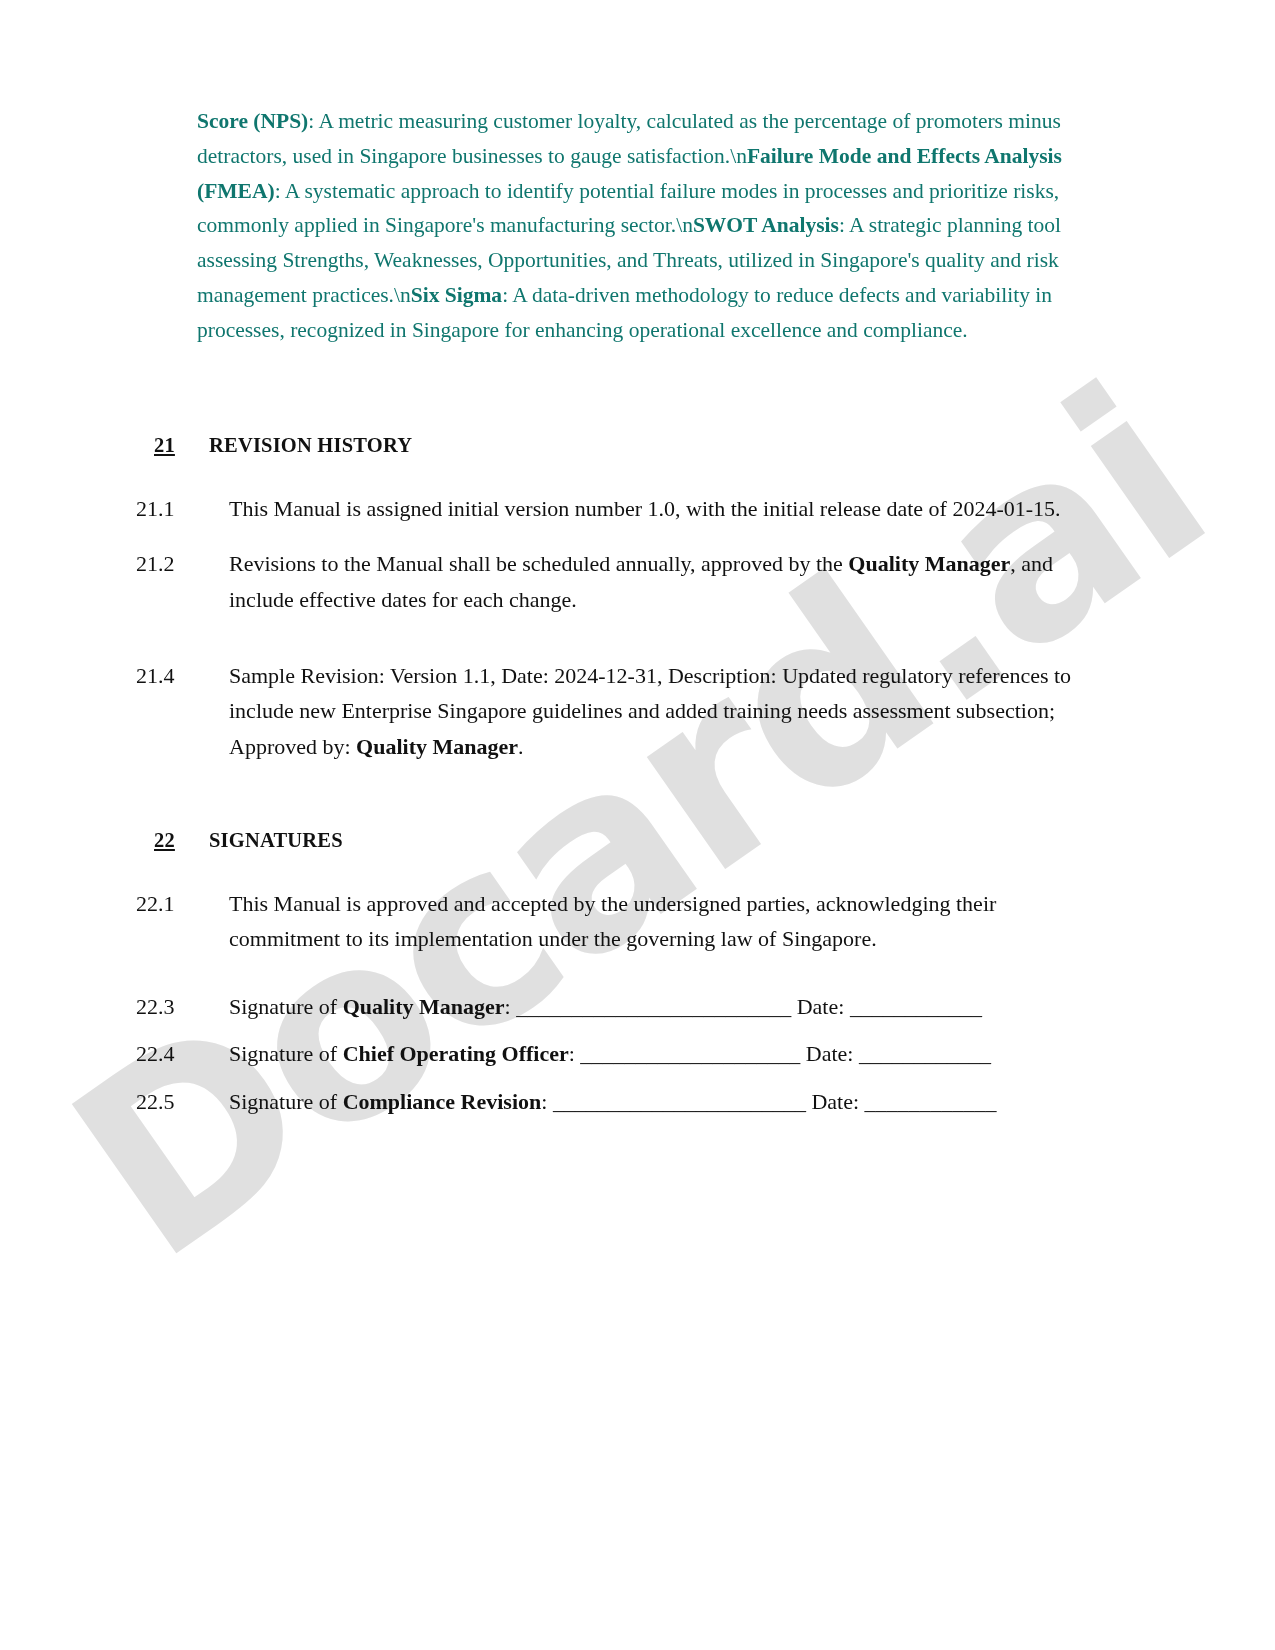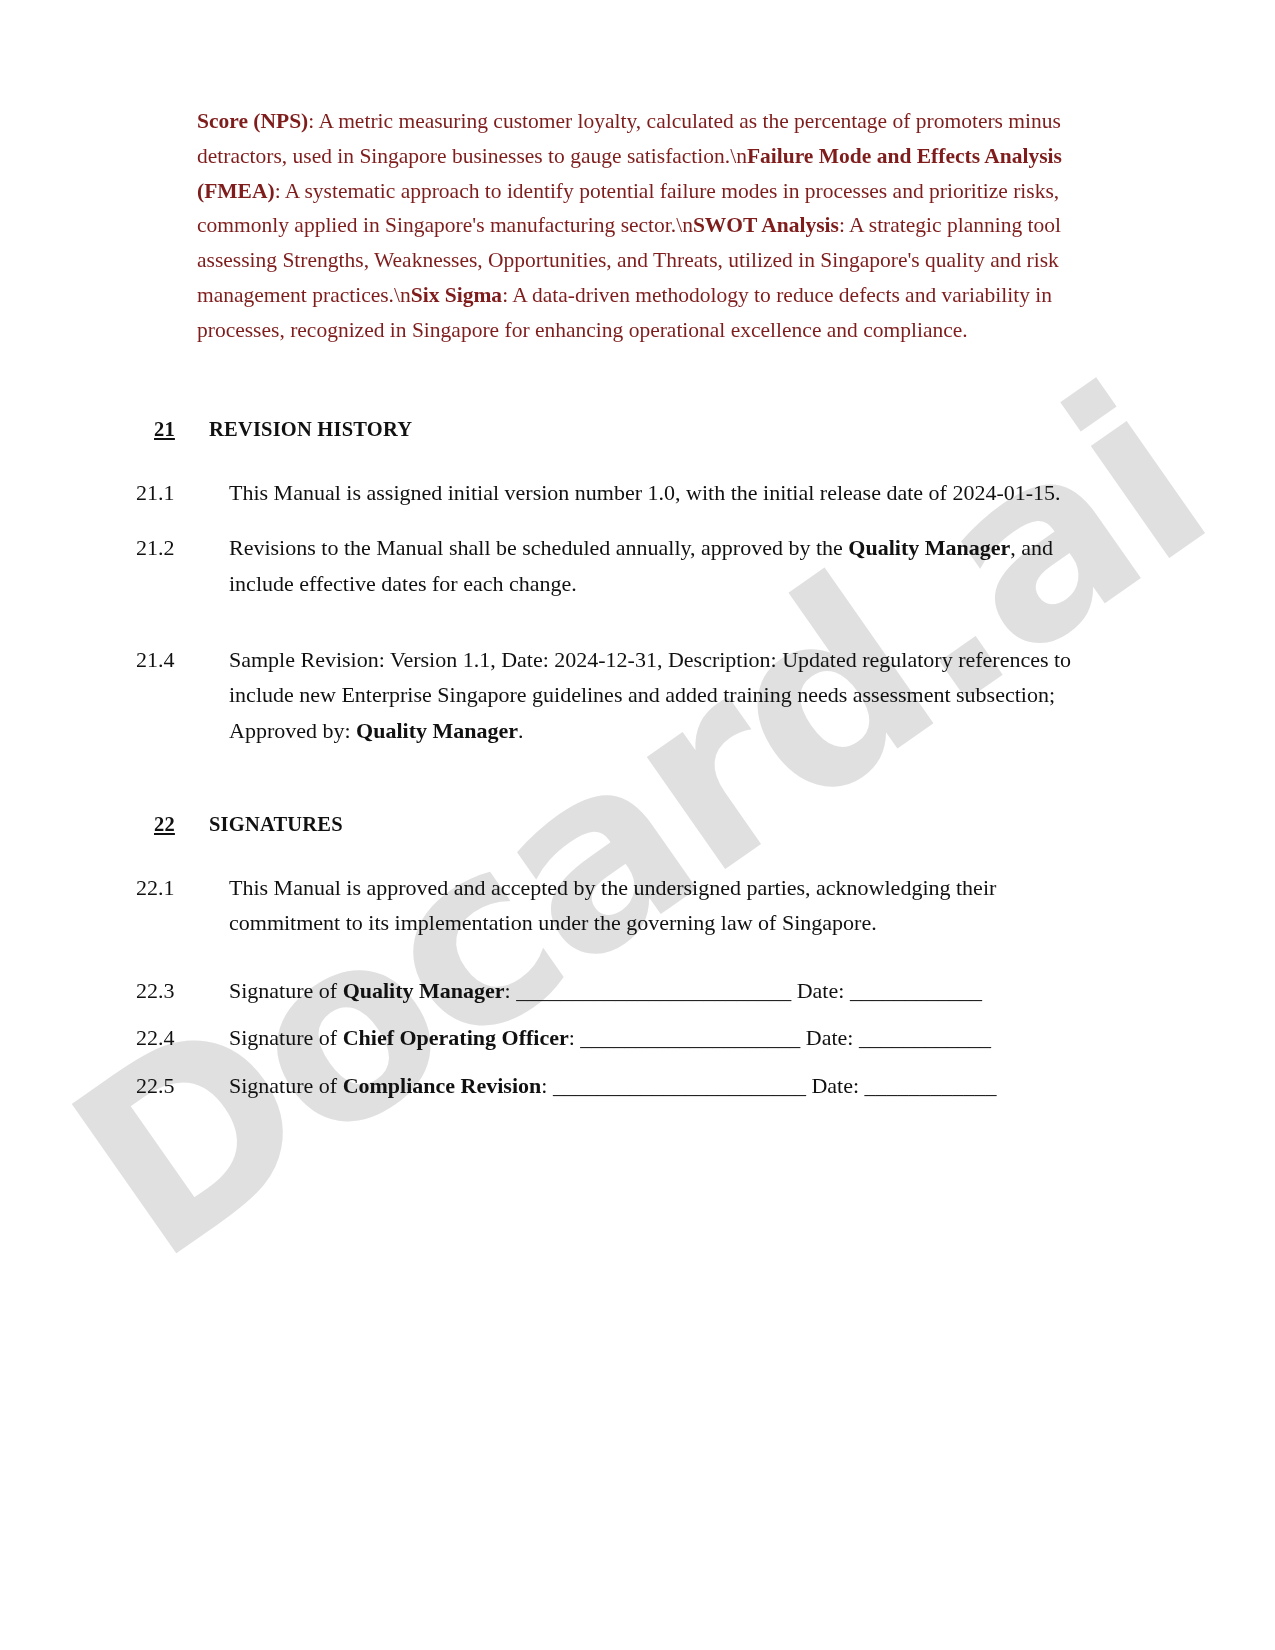--- a/index.html
+++ b/index.html
@@ -50,23 +50,23 @@
     position: relative;
     z-index: 1;
     padding: 104px 195px 0 136px;
     box-sizing: border-box;
   }
 
   .body-para {
     font-size: 21.5px;
     line-height: 1.62;
     text-align: left;
-    margin: 0 0 6px 0;
+    margin: 0 0 22px 0;
     padding-left: 61px;
-    color: #7f1d1d;
+    color: #0f766e;
   }
 
   .section-heading {
     display: flex;
     align-items: baseline;
     margin: 0;
     padding: 0;
     font-weight: 700;
     font-size: 20.5px;
     letter-spacing: 0.2px;

